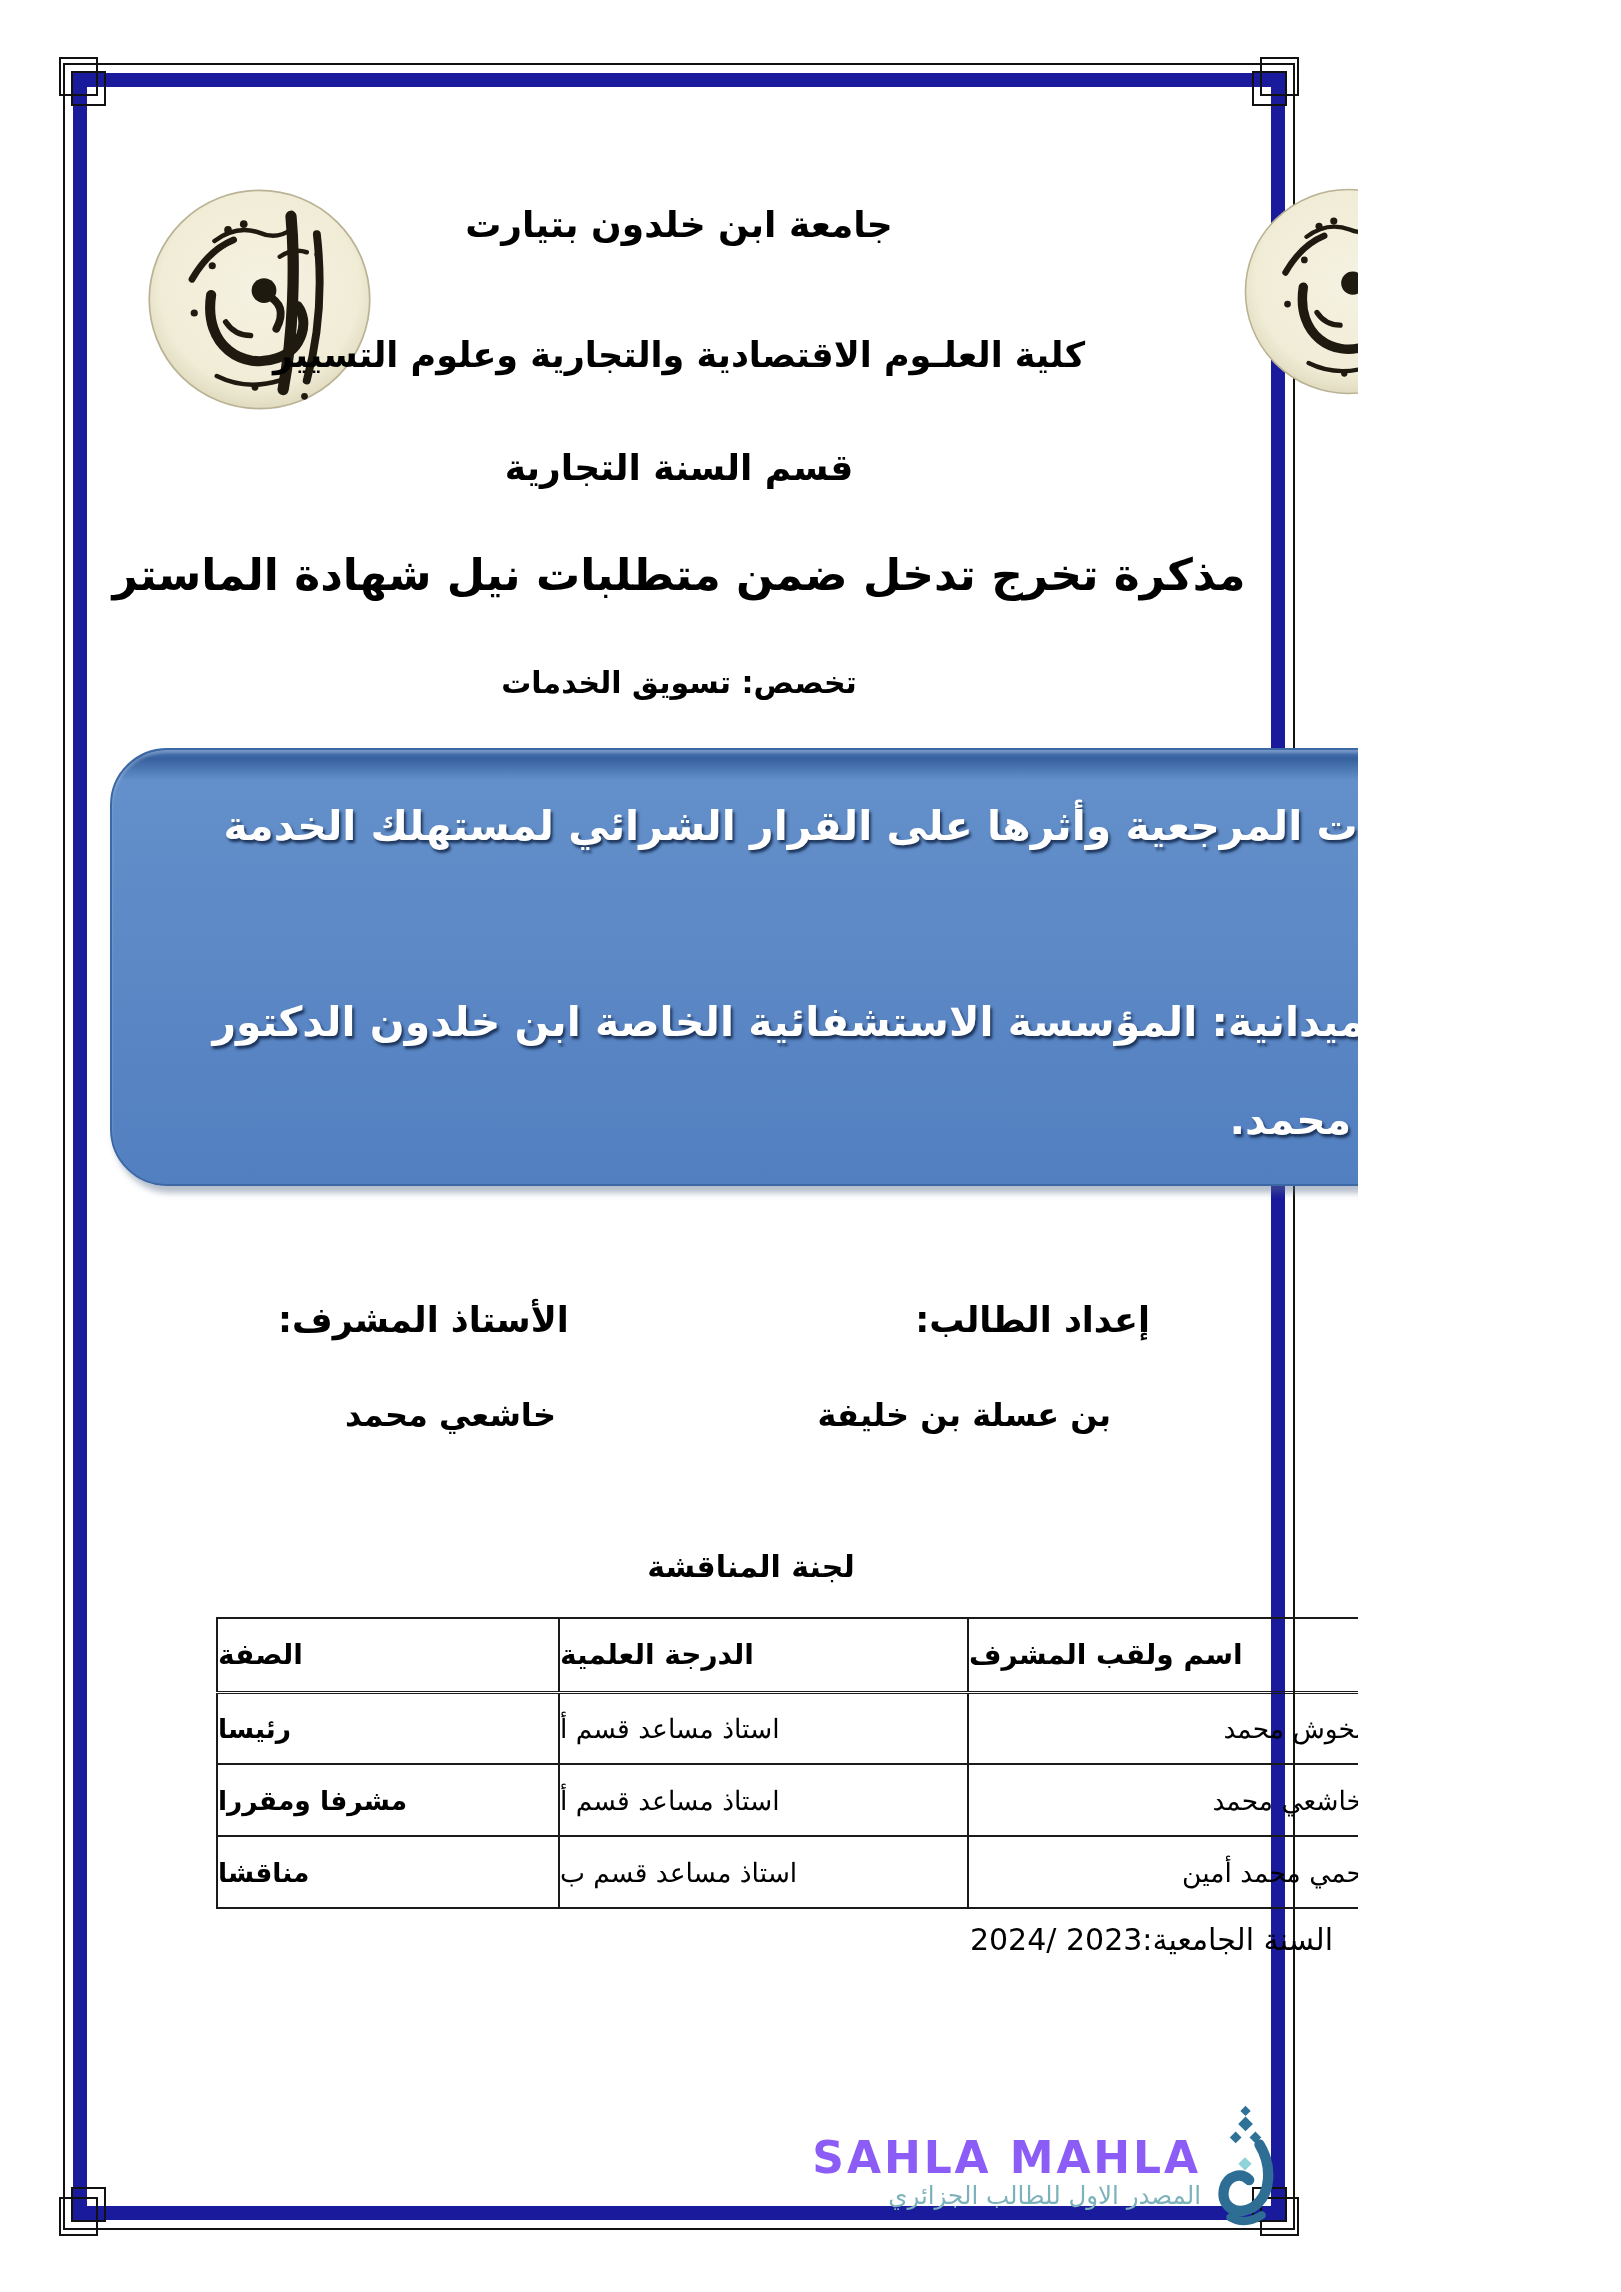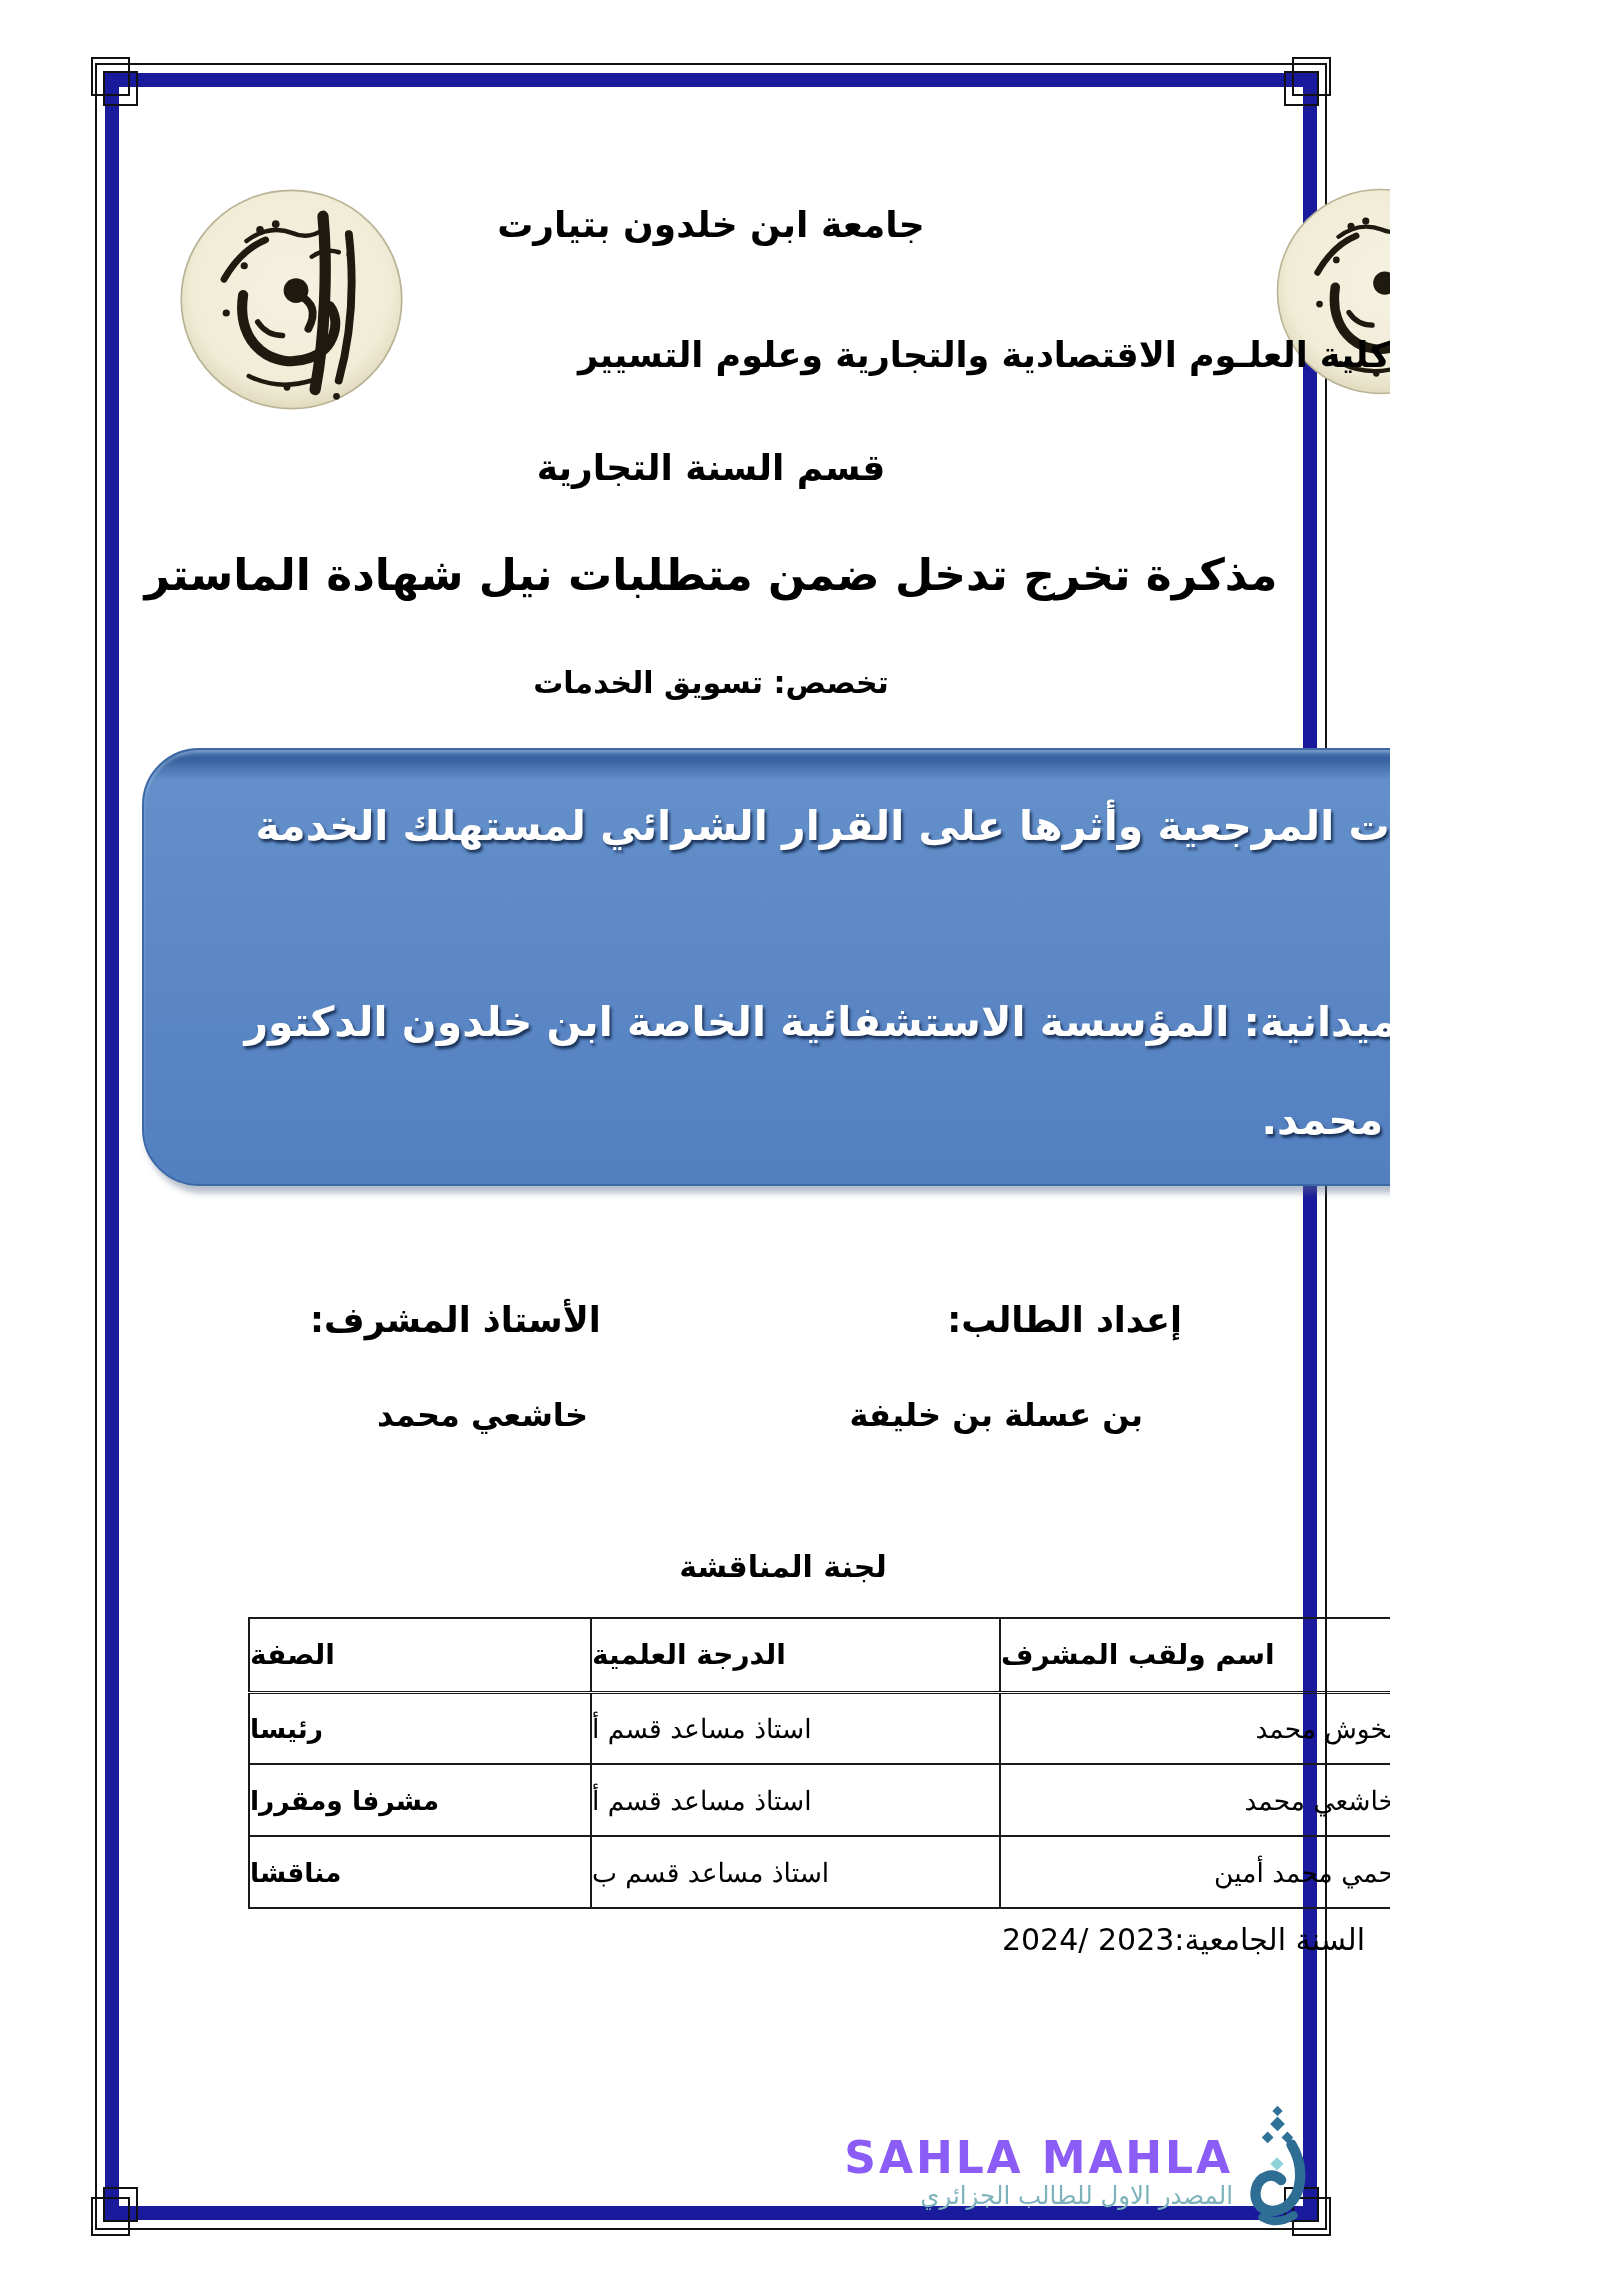--- a/index.html
+++ b/index.html
@@ -3,21 +3,20 @@
 <meta charset="utf-8">
 <style>
   html,body{margin:0;padding:0;background:#ffffff;}
   .page{
     position:relative;
     width:1358px;height:2293px;
     background:#ffffff;
     font-family:"DejaVu Sans","Liberation Sans",sans-serif;
     overflow:hidden;
     color:#000;
-    margin-left:32px;
   }
   
   .frame-black{
     position:absolute;left:63px;top:63px;right:63px;bottom:63px;
     border:2px solid #111;
   }
   .frame-navy{
     position:absolute;left:73px;top:73px;right:73px;bottom:73px;
     border:14.7px solid #1a1a9c;
   }
@@ -29,21 +28,21 @@
   .corner.tr{right:59px;top:57px;transform:scaleX(-1);}
   .corner.bl{left:59px;bottom:57px;transform:scaleY(-1);}
   .corner.br{right:59px;bottom:57px;transform:scale(-1,-1);}
   
   .seal{position:absolute;}
   .seal.left{left:147px;top:182px;width:225px;height:235px;}
   .seal.right{left:1237px;top:186px;width:223px;height:211px;}
   
   .hline{position:absolute;left:0;width:100%;text-align:center;direction:rtl;font-weight:bold;white-space:nowrap;}
   .h-university{top:204px;font-size:36px;}
-  .h-faculty{top:335px;font-size:35px;text-align:right;}
+  .h-faculty{top:335px;font-size:35px;}
   .h-department{top:447px;font-size:36px;}
   .h-thesis{top:549px;font-size:44px;}
   .h-specialty{top:665px;font-size:30px;}
   
   .title-box{
     position:absolute;left:110px;top:748px;width:1395px;height:438px;
     border-radius:57px;
     background:linear-gradient(180deg,#4a77b4 0%,#36619e 2%,#6390ca 7%,#5b87c5 55%,#527fc0 100%);
     border:2px solid #3c68a6;
     box-shadow:4.9px 6.9px 5.9px rgba(90,110,140,0.45), inset 0 2.9px 2.9px rgba(255,255,255,0.25);

